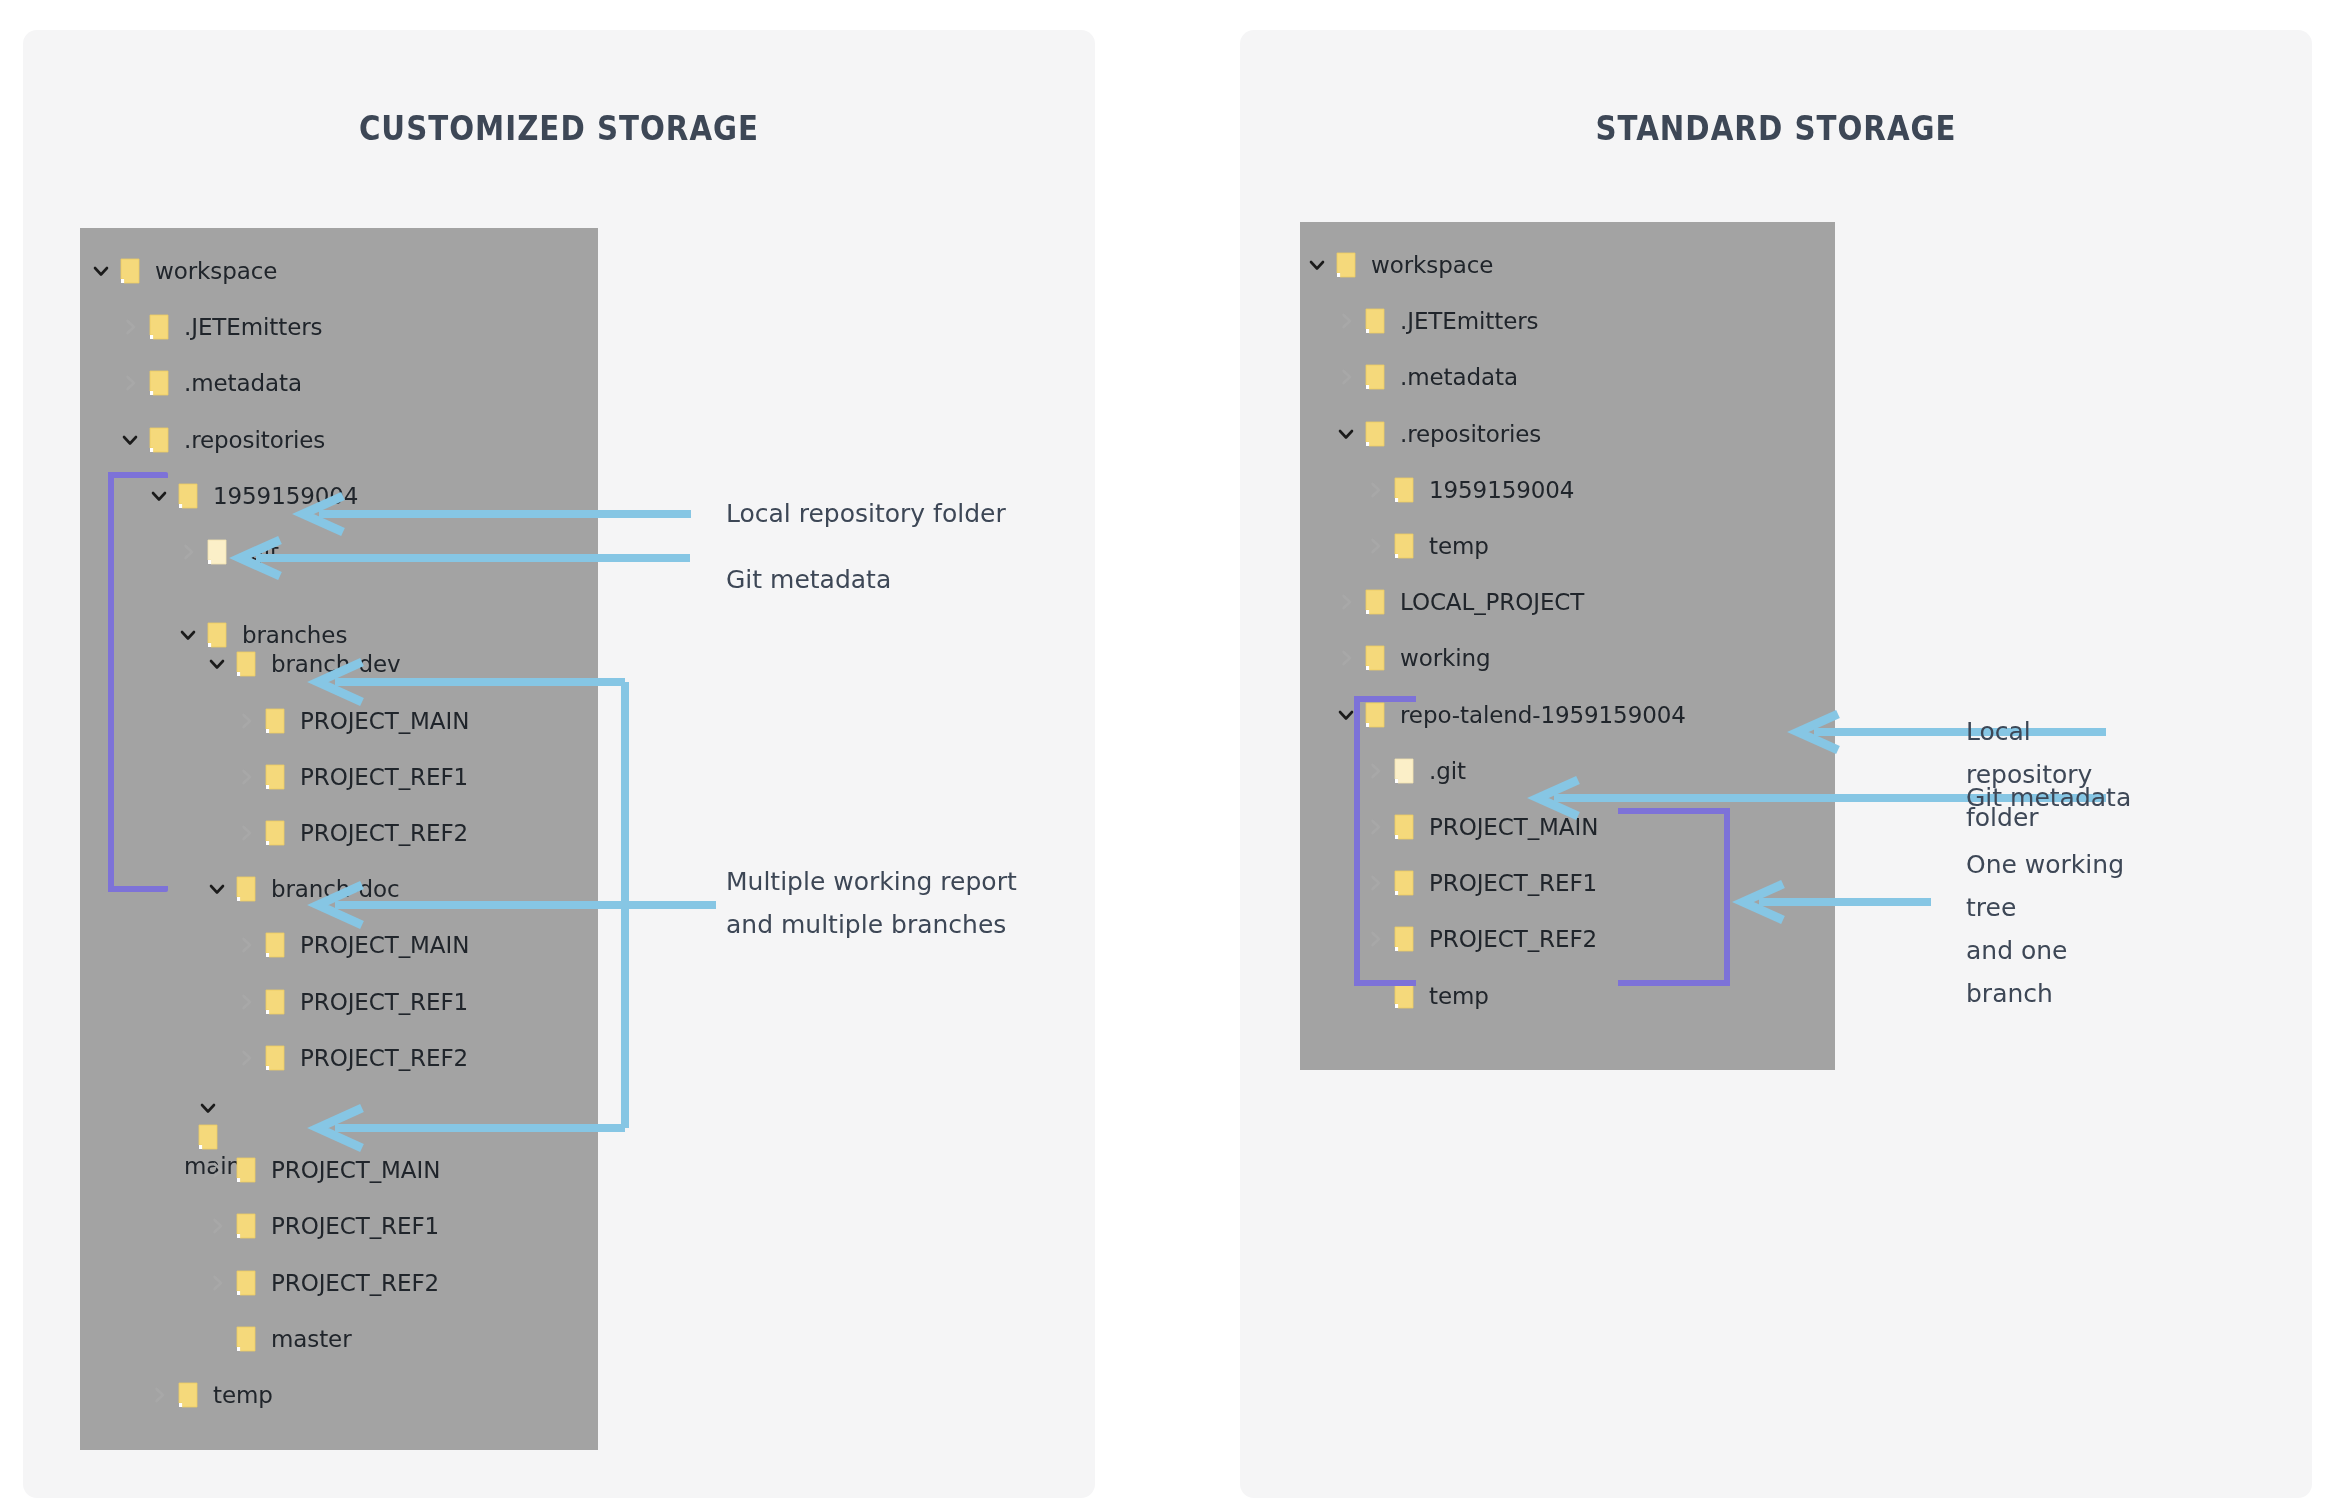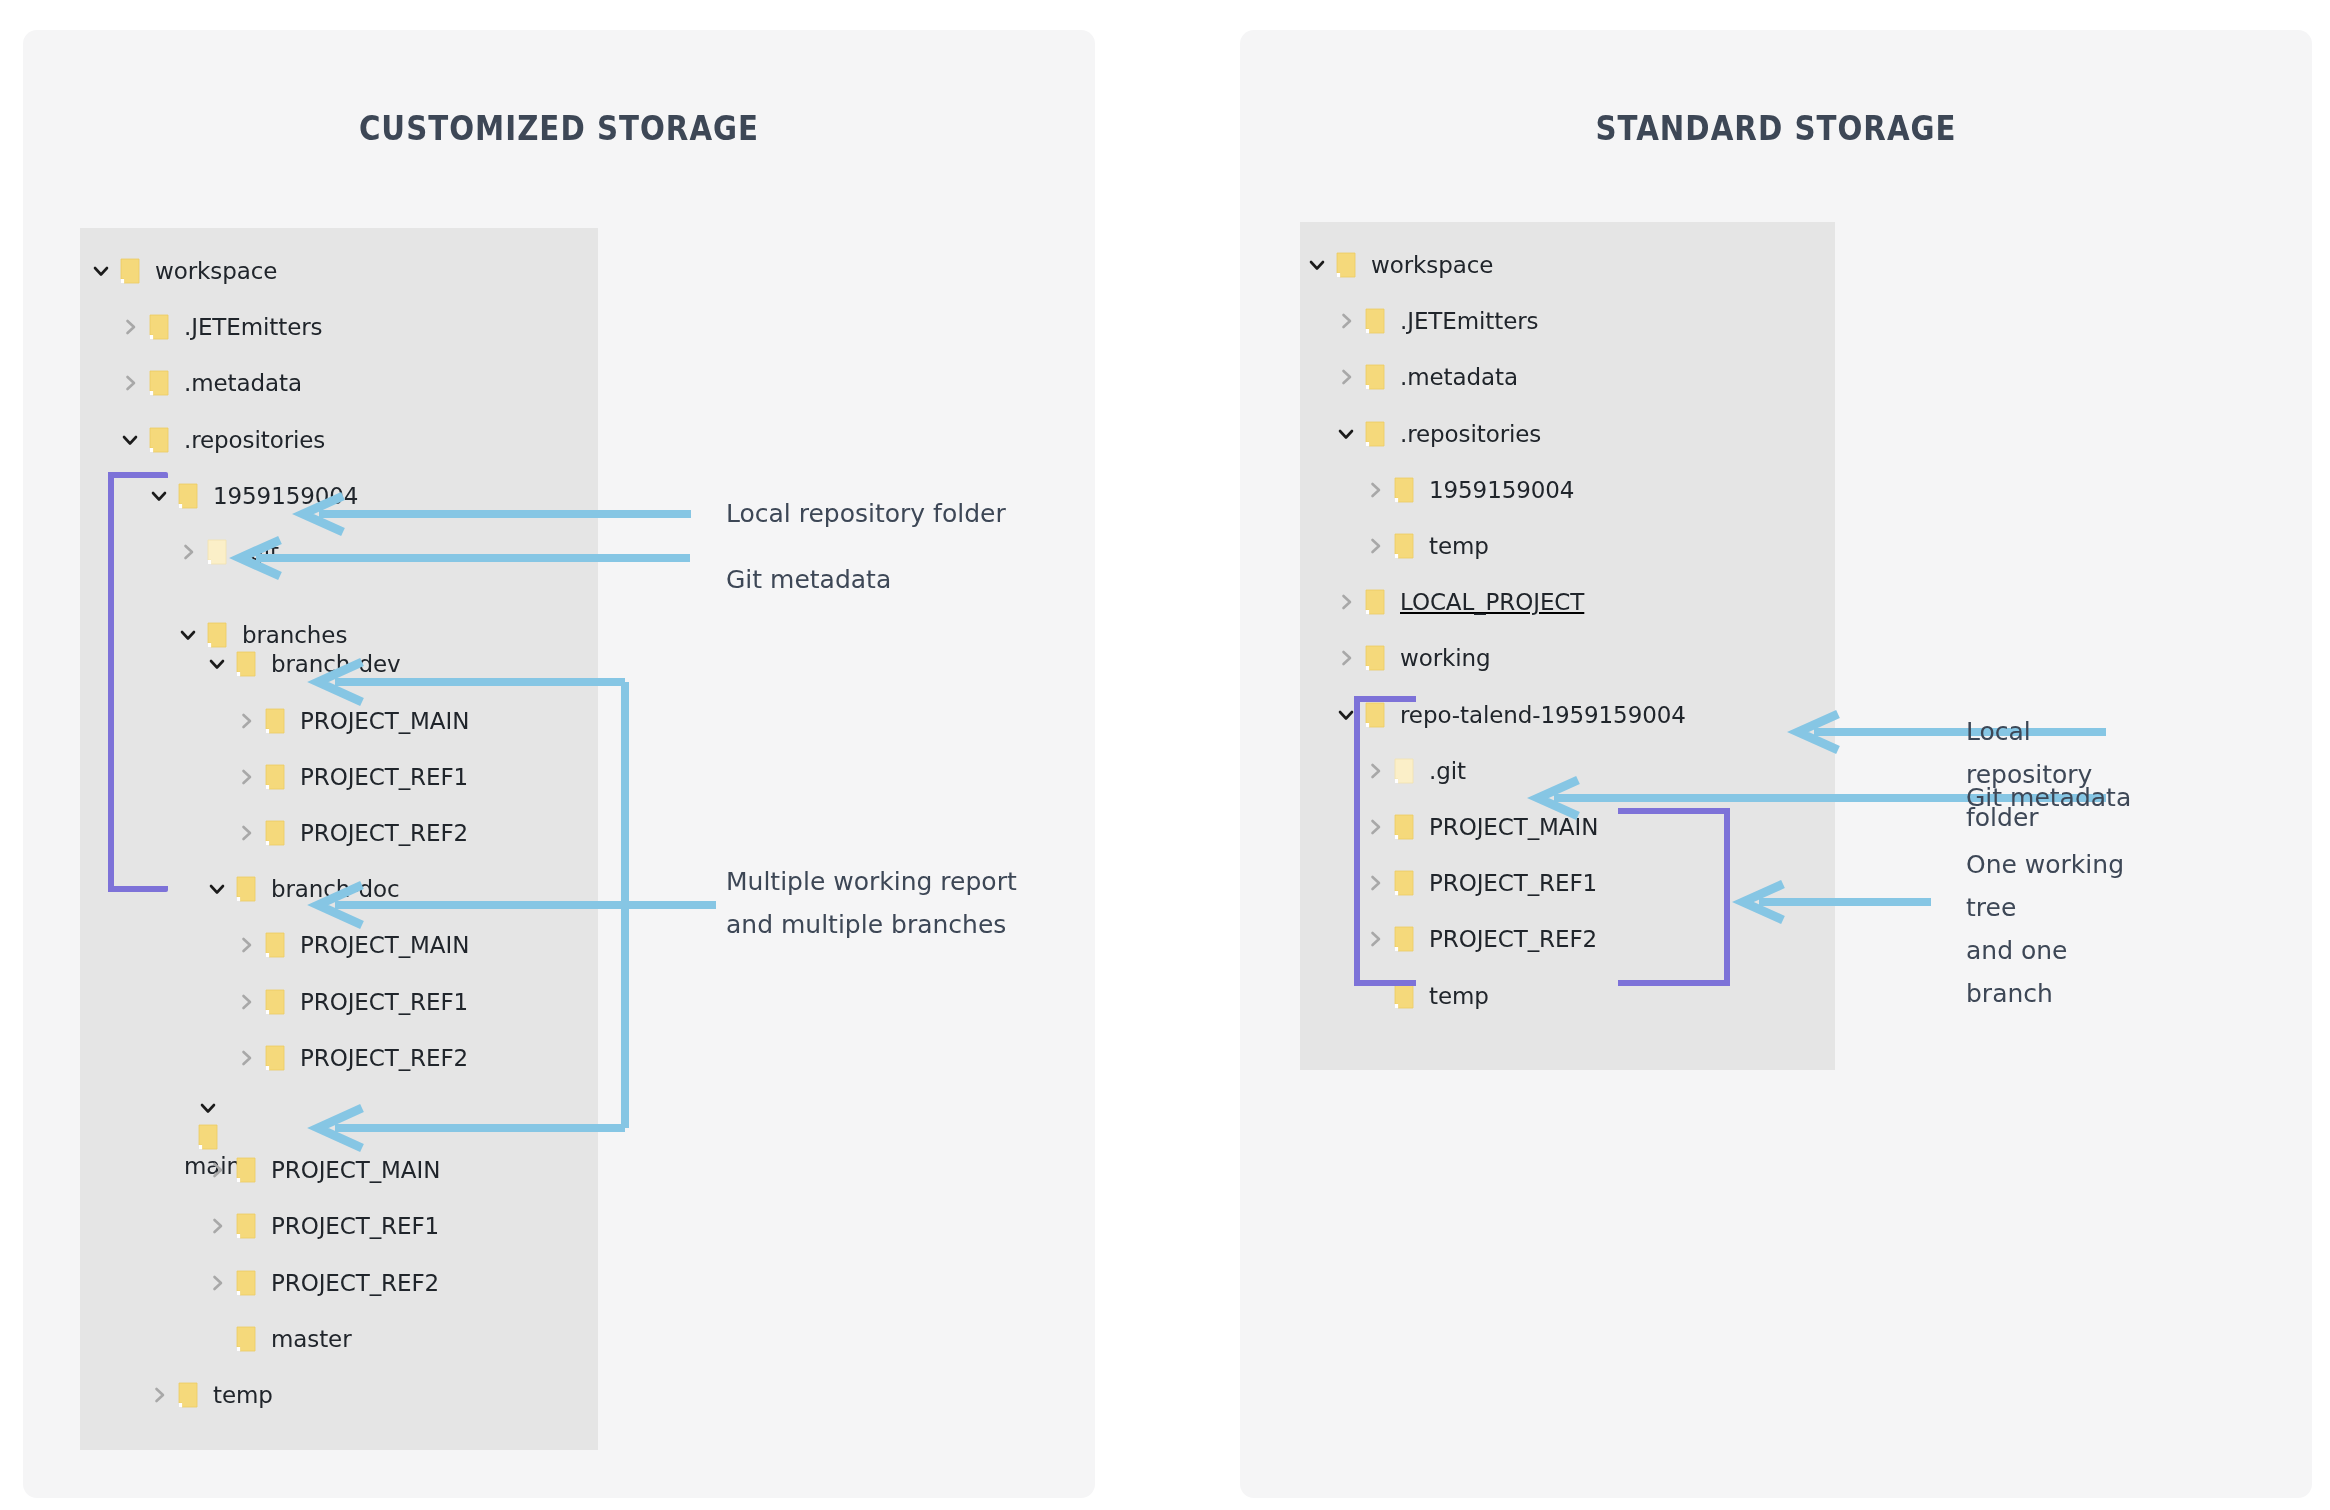--- a/index.html
+++ b/index.html
@@ -27,21 +27,21 @@
     font-family: "DejaVu Sans", sans-serif;
     font-weight: bold;
     font-size: 34px;
     letter-spacing: 1.2px;
     color: #3d4756;
     transform: scaleX(0.86);
   }
 
   .tree-card {
     position: absolute;
-    background: #e5e5e5;
+    background: #a3a3a3;
   }
   #tree-card-left  { left: 80px;  top: 228px; width: 518px;  height: 1222px; }
   #tree-card-right { left: 1300px; top: 222px; width: 535px; height: 848px; }
 
   .tree { position: absolute; left: 0; top: 0; width: 100%; height: 100%; }
 
   .row {
     position: absolute;
     height: 38px;
     display: flex;
@@ -550,21 +550,21 @@
           </span>
           <span class="folder">
             <svg width="24" height="26" viewBox="0 0 24 26">
               <path d="M3 1 H21 V25 H6 V21 H3 Z" fill="#f5d97b"></path>
               <path d="M3 1 H21 V25 H6 V21 H3 Z" fill="none" stroke="#eccc62" stroke-width="0.8"></path>
               <rect x="3" y="21" width="3.2" height="4" fill="#ffffff"></rect>
             </svg>
           </span>
           <span class="rowlabel">temp</span>
         </div>
-        <div class="row" style="top: 361.2px; left: 33px; text-decoration: underline;">
+        <div class="row" style="top: 361.2px; left: 33px;">
           <span class="chev">
             <svg width="20" height="20" viewBox="0 0 20 20">
               <polyline points="7.5,4 14,10 7.5,16" fill="none" stroke="#a8a8a8" stroke-width="2.6" stroke-linecap="round" stroke-linejoin="round"></polyline>
             </svg>
           </span>
           <span class="folder">
             <svg width="24" height="26" viewBox="0 0 24 26">
               <path d="M3 1 H21 V25 H6 V21 H3 Z" fill="#f5d97b"></path>
               <path d="M3 1 H21 V25 H6 V21 H3 Z" fill="none" stroke="#eccc62" stroke-width="0.8"></path>
               <rect x="3" y="21" width="3.2" height="4" fill="#ffffff"></rect>

